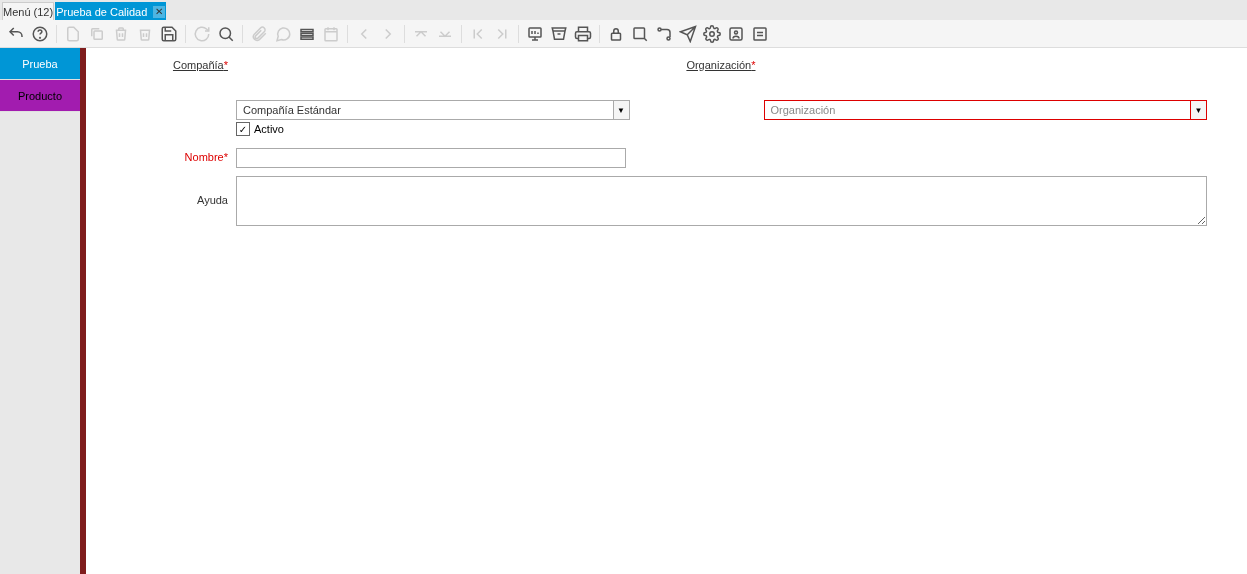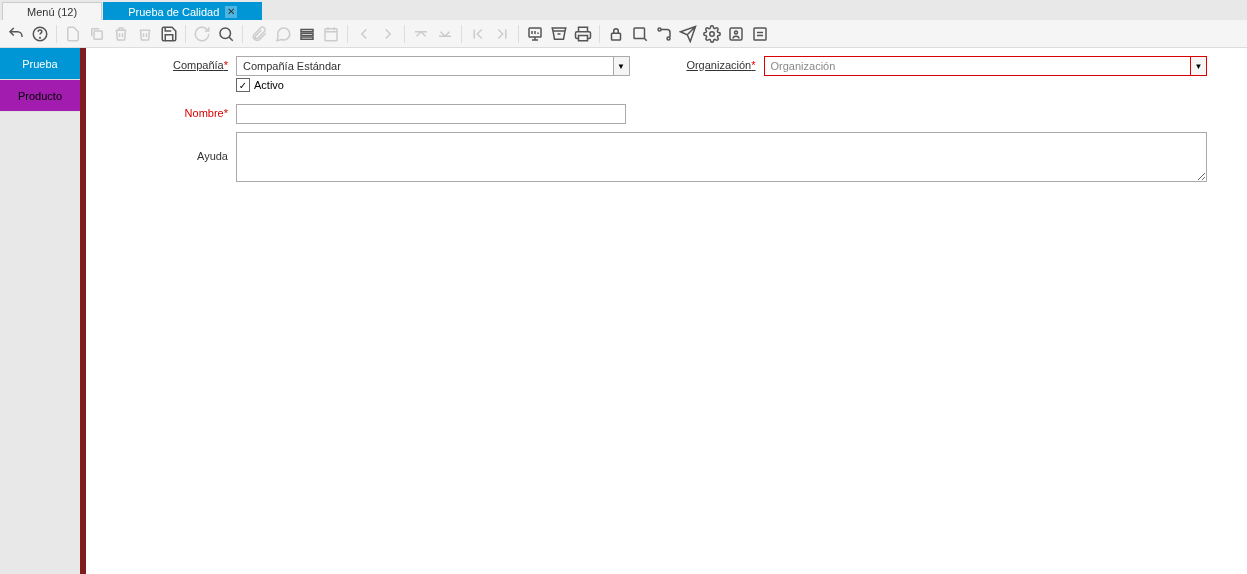--- a/index.html
+++ b/index.html
@@ -1,19 +1,19 @@
 <!DOCTYPE html>
 <html><head>
 <meta charset="utf-8">
 <style>
 * { box-sizing: border-box; margin: 0; padding: 0; }
 body { font-family: Arial, sans-serif; font-size: 11px; background: #fff; width: 1247px; height: 574px; overflow: hidden; }
 
 .tabs-bar { background: #e8e8e8; height: 20px; display: flex; align-items: flex-end; padding-left: 2px; }
-.tab { height: 18px; padding: 0 24px; display: flex; align-items: center; font-size: 11px; border: 1px solid #ccc; border-bottom: none; background: #f5f5f5; color: #333; cursor: pointer; margin-right: 1px; }
+.tab { height: 18px; padding: 0 0; display: flex; align-items: center; font-size: 11px; border: 1px solid #ccc; border-bottom: none; background: #f5f5f5; color: #333; cursor: pointer; margin-right: 1px; }
 .tab.active { background: #0096d6; color: #fff; border-color: #0096d6; margin-top: 8px; }
 .tab-close { margin-left: 6px; width: 12px; height: 12px; display: flex; align-items: center; justify-content: center; font-size: 10px; color: #333; background: rgba(255,255,255,0.3); }
 
 .toolbar { background: #f5f5f5; height: 28px; border-bottom: 1px solid #ddd; display: flex; align-items: center; padding: 0 6px; gap: 4px; }
 .toolbar-btn { width: 20px; height: 20px; display: flex; align-items: center; justify-content: center; cursor: pointer; color: #555; }
 .toolbar-btn.disabled { color: #ccc; cursor: default; }
 .toolbar-sep { width: 1px; height: 18px; background: #ddd; margin: 0 2px; }
 
 .main-layout { display: flex; height: calc(574px - 48px); }
 .sidebar { width: 86px; background: #fafafa; border-right: 6px solid #7f1d1d; display: flex; flex-direction: column; }
@@ -36,21 +36,21 @@
 .combo.error .combo-btn { border-left-color: #d00; }
 .text-input { width: 100%; height: 20px; border: 1px solid #aaa; padding: 2px 6px; font-size: 11px; }
 .text-input.narrow { width: 390px; }
 .textarea { width: 100%; height: 50px; border: 1px solid #aaa; padding: 3px 6px; font-size: 11px; resize: both; }
 .checkbox-row { display: flex; align-items: center; gap: 4px; padding-top: 2px; }
 .checkbox { width: 14px; height: 14px; border: 1px solid #666; background: #fff; display: flex; align-items: center; justify-content: center; font-size: 10px; }
 
 .two-col { display: flex; gap: 44px; }
 .two-col > div { flex: 1; display: flex; }
 .two-col .form-label { width: 140px; }
-.two-col .form-field { flex: 1; }
+.two-col .form-field { flex: 1; margin-top: 44px; }
 .col2 .form-label { width: 90px; }
 
 svg { width: 18px; height: 18px; }
 </style>
 </head>
 <body>
 
 <div class="tabs-bar">
   <div class="tab">
     <span>Menú (12)</span>

